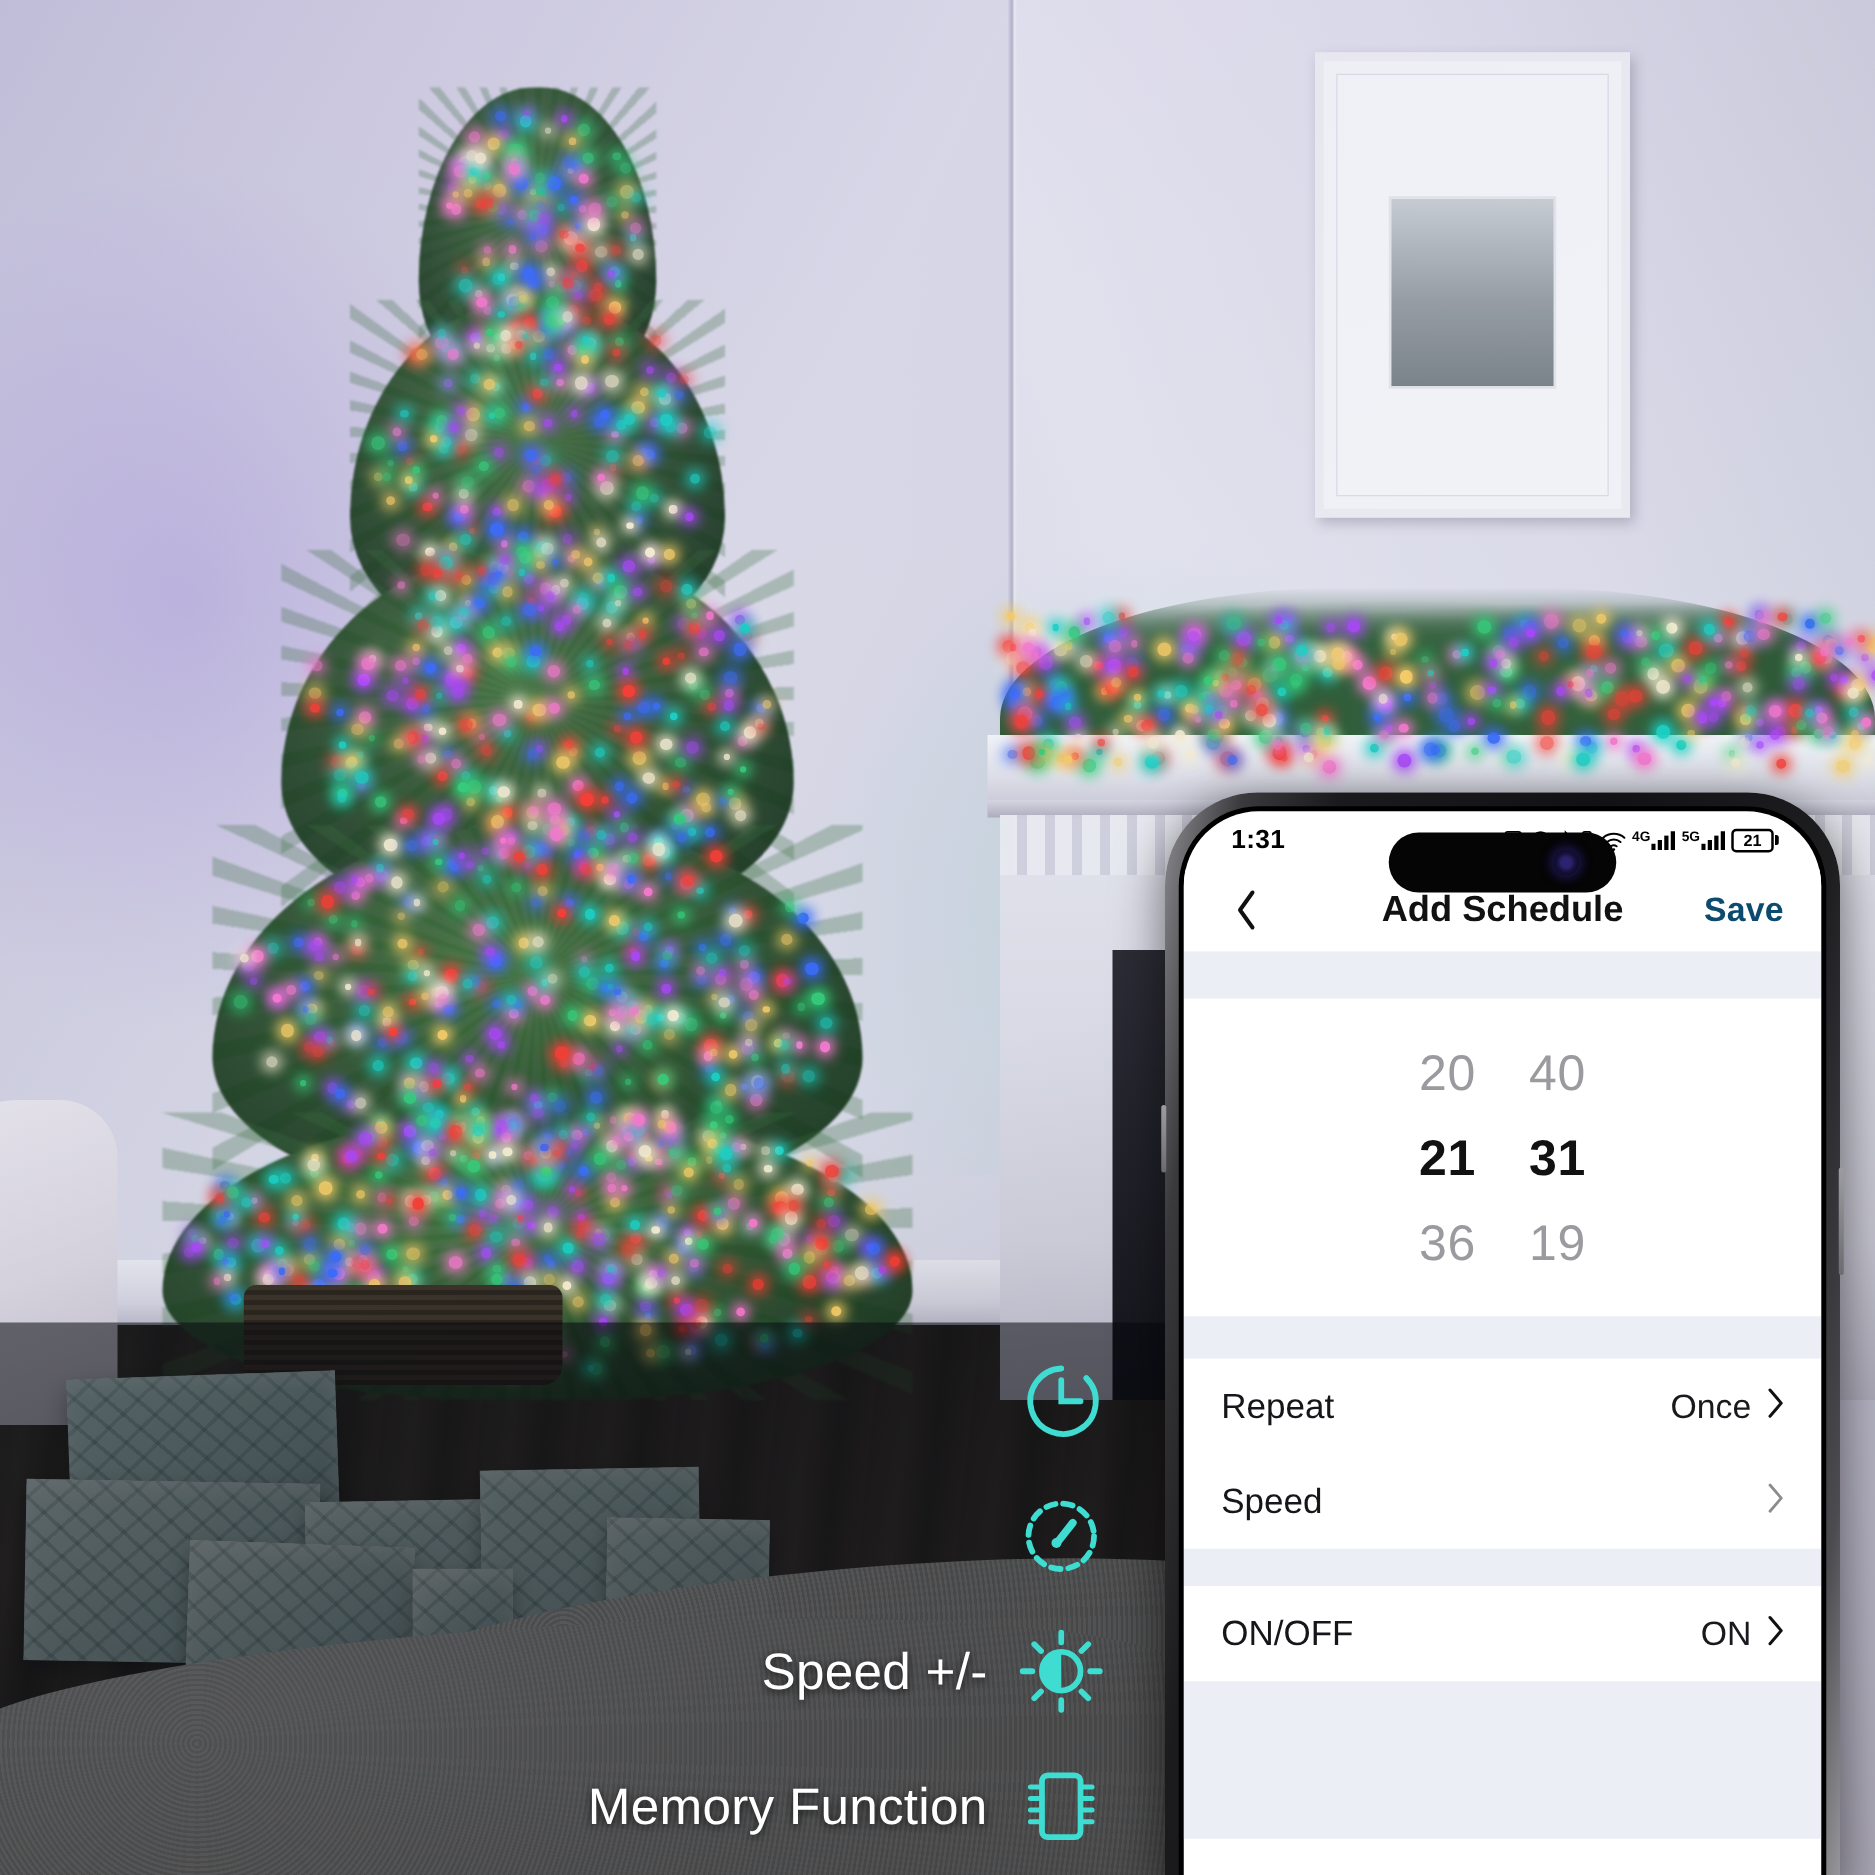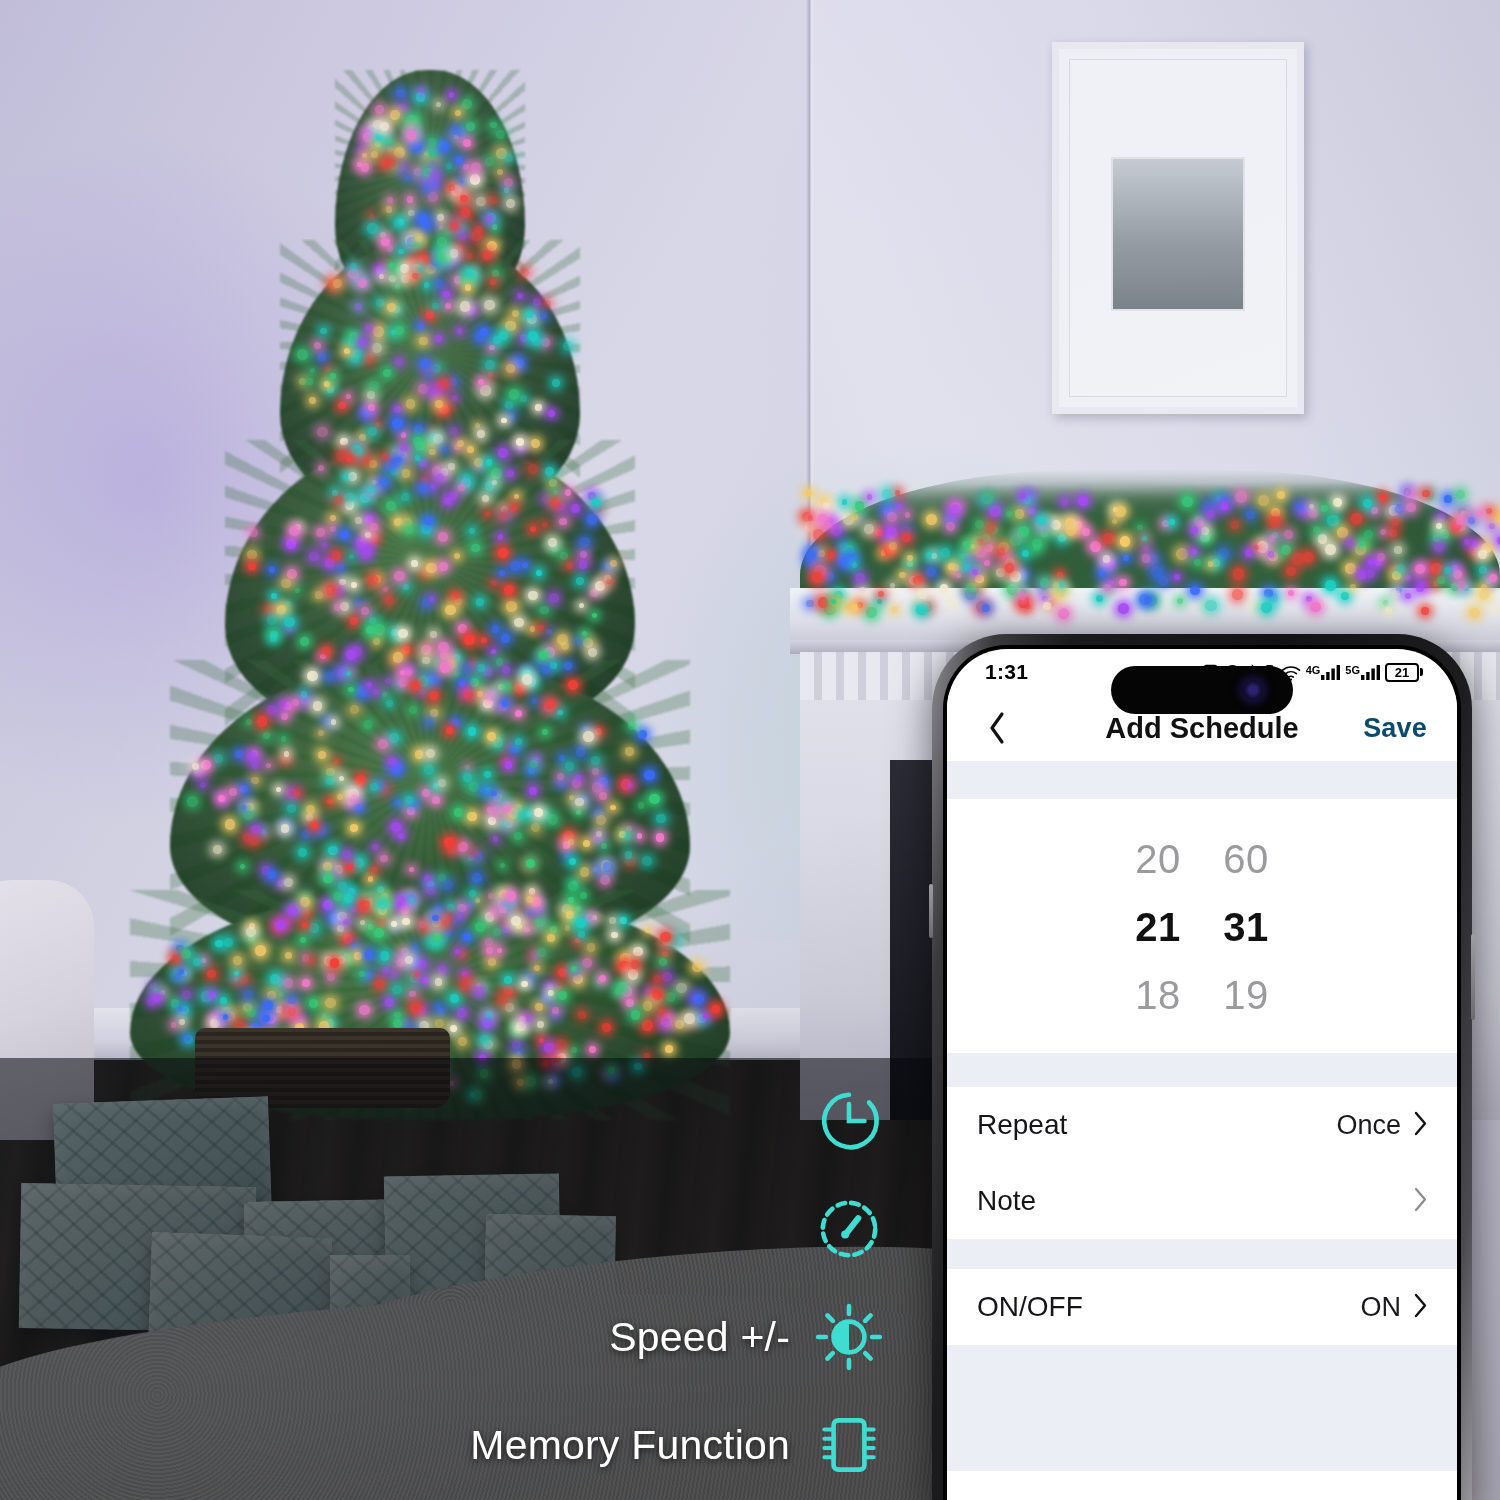--- a/index.html
+++ b/index.html
@@ -1920,49 +1920,49 @@
         </span>
         <span class="nav-title">Add Schedule</span>
         <span class="nav-save" id="save-btn" style="color: #0c4a6e;">Save</span>
       </div>
 
       <div class="band band-a"></div>
 
       <div class="picker">
         <div class="picker-row">
           <span class="pick-num pick-dim">20</span>
-          <span class="pick-num pick-dim">60</span>
+          <span class="pick-num pick-dim">40</span>
         </div>
         <div class="picker-row">
           <span class="pick-num pick-sel">21</span>
           <span class="pick-num pick-sel">31</span>
         </div>
         <div class="picker-row">
-          <span class="pick-num pick-dim">18</span>
+          <span class="pick-num pick-dim">36</span>
           <span class="pick-num pick-dim">19</span>
         </div>
       </div>
 
       <div class="band band-b"></div>
 
       <div class="list">
         <div class="row">
           <span class="row-label">Repeat</span>
           <span class="row-right">
             <span class="row-value">Once</span>
             <span class="chev">
               <svg width="16" height="27" viewBox="0 0 16 27" fill="none" stroke="#111" stroke-width="2.4" stroke-linecap="round" stroke-linejoin="round">
                   <path d="M3 3l9 10.5L3 24"></path>
                 </svg>
             </span>
           </span>
         </div>
 
         <div class="row">
-          <span class="row-label">Note</span>
+          <span class="row-label">Speed</span>
           <span class="row-right">
             <span class="chev">
               <svg width="16" height="27" viewBox="0 0 16 27" fill="none" stroke="#8b8b90" stroke-width="2.2" stroke-linecap="round" stroke-linejoin="round">
                   <path d="M3 3l9 10.5L3 24"></path>
                 </svg>
             </span>
           </span>
         </div>
 
       </div>

